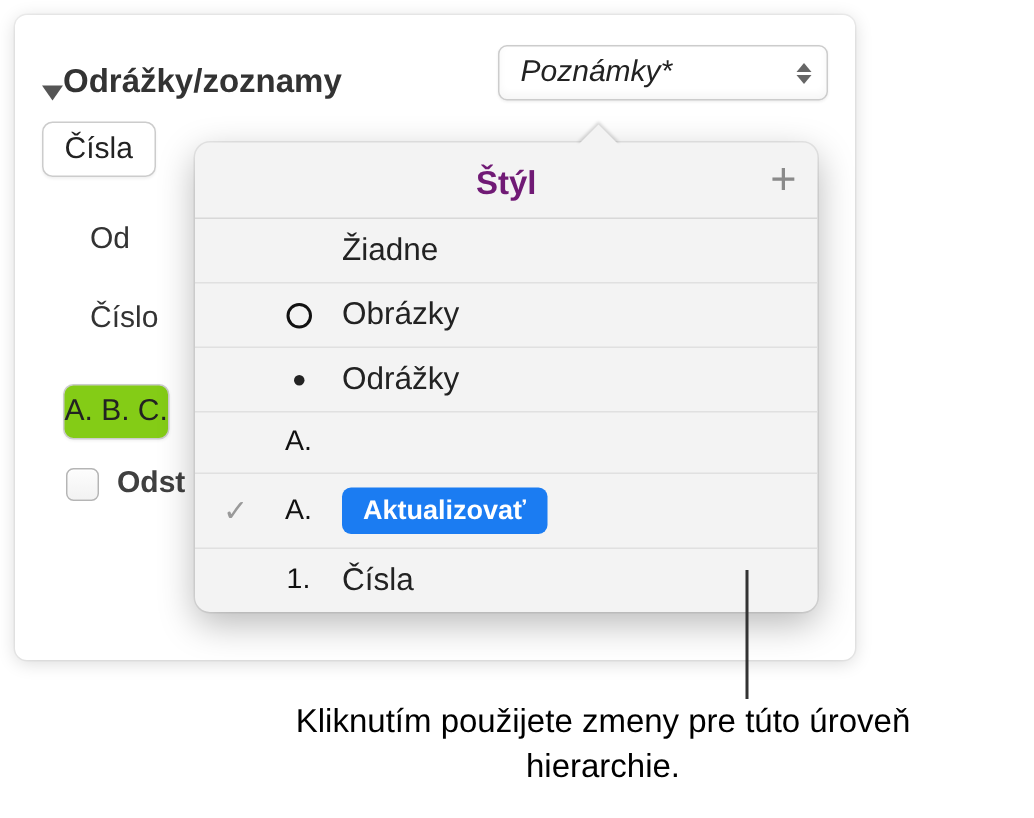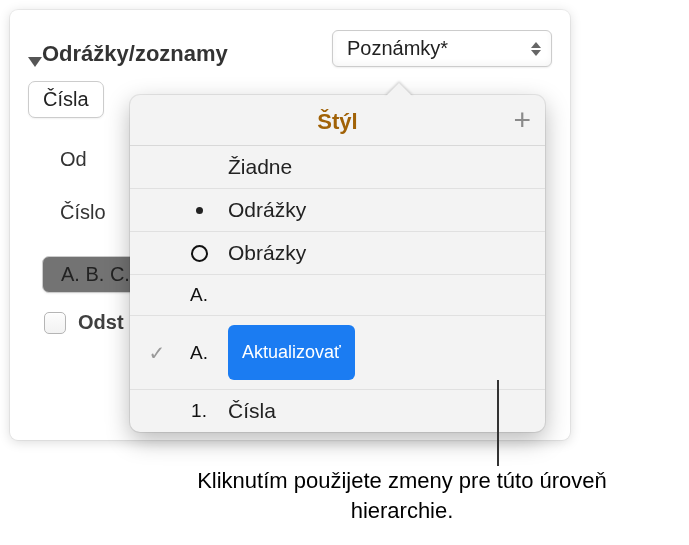--- a/index.html
+++ b/index.html
@@ -51,20 +51,21 @@
       gap: 10px;
       border: 1px solid #ccc;
       border-radius: 6px;
       padding: 6px 10px 6px 14px;
       background: #fff;
       font-size: 20px;
       color: #222;
       box-shadow: 0 1px 2px rgba(0,0,0,0.07), inset 0 -3px 6px rgba(0,0,0,0.04);
       min-width: 220px;
       justify-content: space-between;
+      font-style: italic;
     }
     .chevrons {
       display: flex;
       flex-direction: column;
       gap: 2px;
       align-items: center;
     }
     .chev {
       width: 0;
       height: 0;
@@ -110,24 +111,24 @@
       margin-left: 32px;
       margin-top: 30px;
       font-size: 20px;
       color: #333;
     }
     .abc-field {
       margin-top: 32px;
       margin-left: 14px;
       border: 1px solid #ccc;
       border-radius: 7px;
-      padding: 6px 18px;
+      padding: 6px 0;
       font-size: 20px;
       color: #222;
-      background: #737373;
+      background: #84cc16;
       box-shadow: 0 1px 2px rgba(0,0,0,0.06);
       display: inline-block;
     }
     .checkbox-row {
       display: flex;
       align-items: center;
       gap: 12px;
       margin-top: 18px;
       margin-left: 16px;
     }
@@ -172,21 +173,21 @@
       display: flex;
       align-items: center;
       justify-content: center;
       position: relative;
       padding: 14px 18px 10px;
       border-bottom: 1px solid #d8d8d8;
     }
     .popover-title {
       font-size: 22px;
       font-weight: 600;
-      color: #a16207;
+      color: #701a75;
     }
     .plus-icon {
       position: absolute;
       right: 14px;
       top: 10px;
       font-size: 30px;
       color: #8a8a8a;
       font-weight: 300;
       line-height: 1;
     }
@@ -236,23 +237,23 @@
       border-radius: 50%;
     }
     .style-label {
       flex: 1;
     }
     .update-button {
       background: #1b7cf2;
       color: #fff;
       border: none;
       border-radius: 6px;
-      padding: 17px 14px;
+      padding: 5px 14px;
       font-size: 18px;
-      font-weight: 400;
+      font-weight: 700;
     }
 
     
     .callout-line {
       position: absolute;
       left: 497px;
       top: 380px;
       width: 2px;
       height: 86px;
       background: #333;
@@ -311,35 +312,35 @@
 
     <div class="style-item">
       <span class="check-col"></span>
       <span class="icon-col"></span>
       <span class="style-label">Žiadne</span>
     </div>
 
     <div class="style-item">
       <span class="check-col"></span>
       <span class="icon-col">
+          <span class="circle-outline"></span>
+        </span>
+      <span class="style-label">Obrázky</span>
+    </div>
+
+    <div class="style-item">
+      <span class="check-col"></span>
+      <span class="icon-col">
           <span class="bullet-dot"></span>
         </span>
       <span class="style-label">Odrážky</span>
     </div>
 
     <div class="style-item">
       <span class="check-col"></span>
-      <span class="icon-col">
-          <span class="circle-outline"></span>
-        </span>
-      <span class="style-label">Obrázky</span>
-    </div>
-
-    <div class="style-item">
-      <span class="check-col"></span>
       <span class="icon-col">A.</span>
     </div>
 
     <div class="style-item">
       <span class="check-col">✓</span>
       <span class="icon-col">A.</span>
       <button class="update-button">Aktualizovať</button>
     </div>
 
     <div class="style-item">

